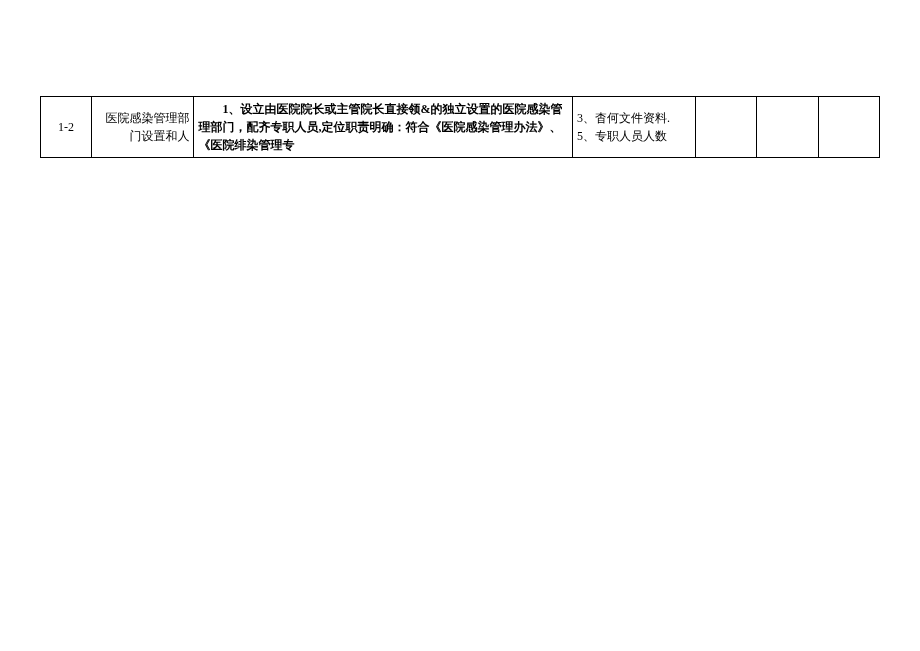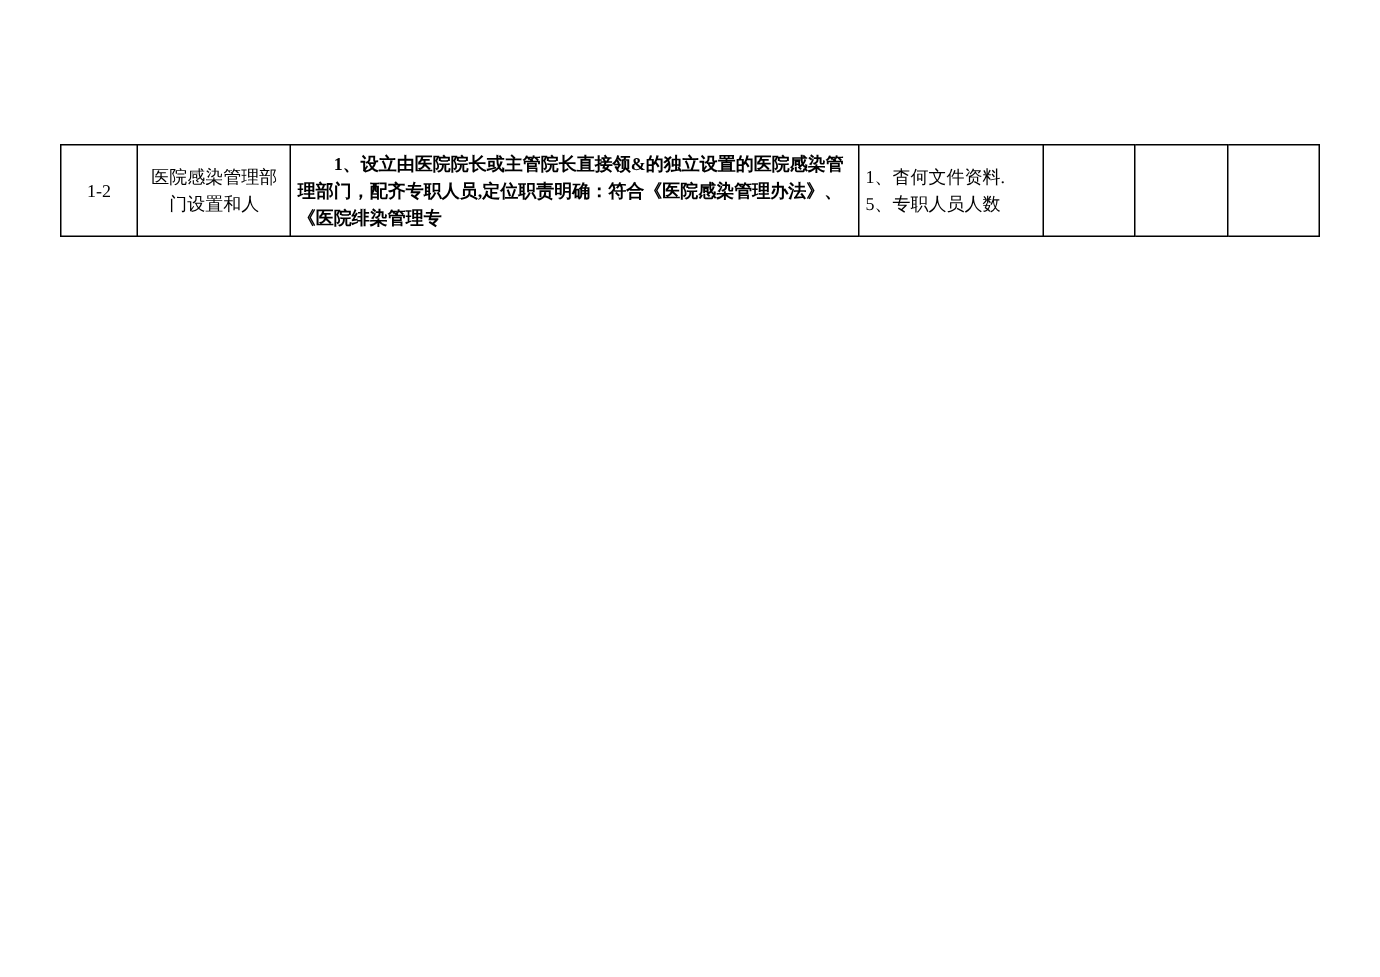--- a/index.html
+++ b/index.html
@@ -35,21 +35,21 @@
       vertical-align: middle;
       line-height: 1.5;
       font-size: 12px;
     }
     .col-id {
       width: 50px;
       text-align: center;
     }
     .col-title {
       width: 100px;
-      text-align: center;
+      text-align: right;
     }
     .col-desc {
       width: 370px;
       text-align: left;
       font-weight: bold;
     }
     .col-check {
       width: 120px;
       text-align: left;
     }
@@ -74,21 +74,21 @@
   <div class="table-wrap">
     <table>
       <tbody>
         <tr>
           <td class="col-id">1-2</td>
           <td class="col-title">医院感染管理部门设置和人</td>
           <td class="col-desc">
             <span class="indent"></span><span>1、设立由医院院长或主管院长直接领&amp;的独立设置的医院感染管理部门，配齐专职人员,定位职责明确：符合《医院感染管理办法》、《医院绯染管理专</span>
           </td>
           <td class="col-check">
-            <div>1、杳何文件资料.</div>
+            <div>3、杳何文件资料.</div>
             <div>5、专职人员人数</div>
           </td>
           <td class="col-blank1"></td>
           <td class="col-blank2"></td>
           <td class="col-blank3"></td>
         </tr>
       </tbody>
     </table>
   </div>
 </div>

